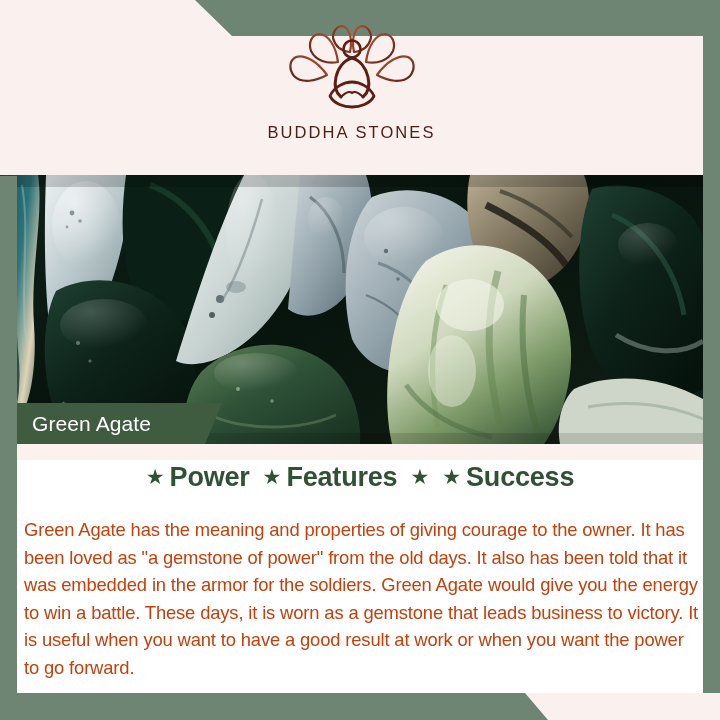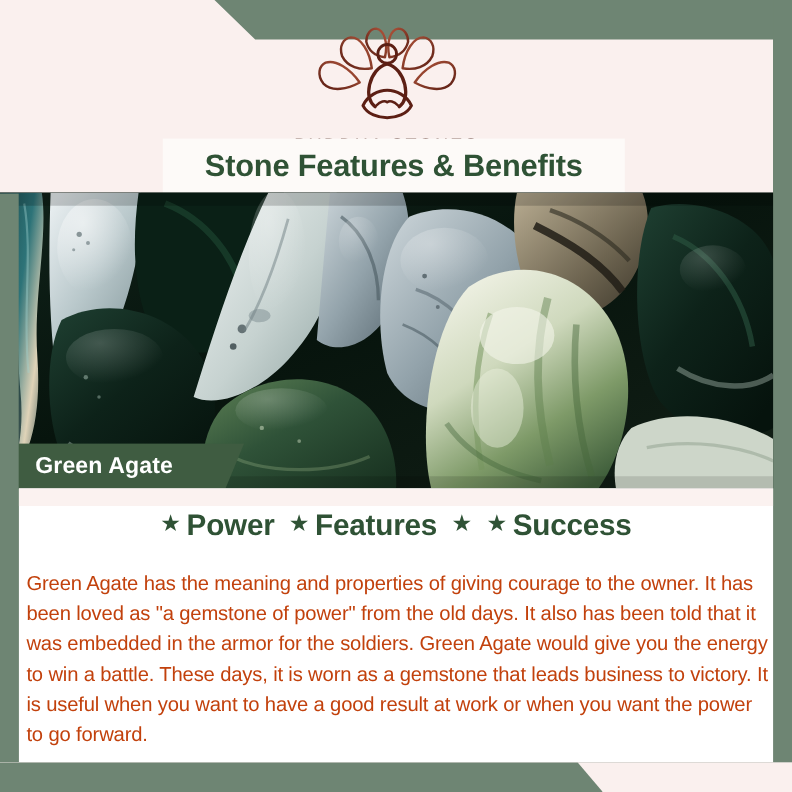--- a/index.html
+++ b/index.html
@@ -121,21 +121,21 @@
     background: #3f5c41;
     -webkit-clip-path: polygon(0 0, 222px 0, 205px 41px, 0 41px);
     clip-path: polygon(0 0, 222px 0, 205px 41px, 0 41px);
     display: flex;
     align-items: center;
   }
   .stone-banner-label {
     margin-left: 32px;
     color: #ffffff;
     font-size: 21px;
-    font-weight: bold;
+    font-weight: normal;
     letter-spacing: 0.1px;
   }
 
   
   .content {
     position: absolute;
     left: 17px;
     top: 444px;
     width: 686px;
     height: 249px;
@@ -265,23 +265,20 @@
             <path d="M74 34 C82 36, 88 44, 90 53 C92 62, 90 69, 85 73" stroke="#5c1f14" stroke-width="3"></path>
             <path d="M52 72 C56 63, 66 58, 74 58 C82 58, 92 63, 96 72
                      C92 80, 82 83, 74 83 C66 83, 56 80, 52 72 Z" stroke="#5c1f14" stroke-width="2.8"></path>
             <path d="M64 72 C68 68, 72 67, 74 69 C76 67, 80 68, 84 72" stroke="#5c1f14" stroke-width="2.2"></path>
           </g>
         </svg>
       </span>
       <div class="logo-word">BUDDHA STONES</div>
     </div>
 
-    <div class="title-box">
-      <span class="title-text">Stone Features &amp; Benefits</span>
-    </div>
   </div>
 
   <div class="photo">
     <svg class="photo-canvas" width="703" height="269" viewBox="0 0 703 269" preserveAspectRatio="none" aria-hidden="true">
       <defs>
         <linearGradient id="bgDark" x1="0" y1="0" x2="1" y2="1">
           <stop offset="0%" stop-color="#10221a"></stop>
           <stop offset="45%" stop-color="#07140d"></stop>
           <stop offset="100%" stop-color="#121f16"></stop>
         </linearGradient>

